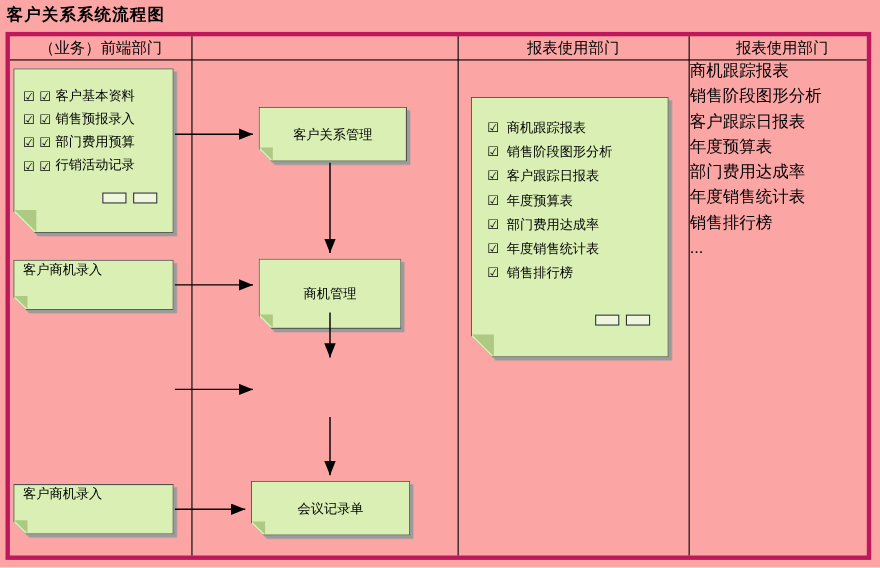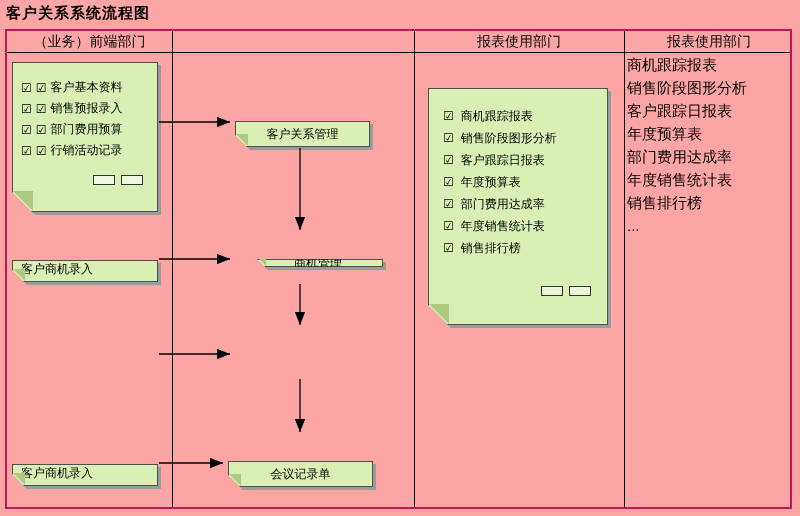--- a/index.html
+++ b/index.html
@@ -8,35 +8,35 @@
     background:#fca5a5; font-family:"Liberation Sans","DejaVu Sans",sans-serif;
     color:#000;
   }
   .title {
     position:absolute; left:6px; top:4px;
     font-size:15px; font-weight:bold; letter-spacing:1px;
   }
   
   .table {
     position:absolute; left:5px; top:29px; width:787px; height:480px;
-    border:2px solid #be185d; box-sizing:border-box;
+    border:4px solid #be185d; box-sizing:border-box;
   }
   .vline { position:absolute; top:0; bottom:0; width:1px; background:#000; }
   .hline { position:absolute; left:0; right:0; top:21px; height:1px; background:#000; }
   .lane-header {
     position:absolute; top:0; height:21px; line-height:21px;
     text-align:center; font-size:14px;
   }
   
   .note-wrap { position:absolute; filter:drop-shadow(3px 3px 0 #9b9b9b); }
   .note {
     position:absolute; inset:0; background:#d9efb4;
     border:1px solid #4f4f4f; box-sizing:border-box; font-size:12px;
   }
-  .cut-sm { clip-path:polygon(0 0,100% 0,100% 100%,12px 100%,0 calc(100% - 12px));margin-top:24px; }
+  .cut-sm { clip-path:polygon(0 0,100% 0,100% 100%,12px 100%,0 calc(100% - 12px)); }
   .cut-lg { clip-path:polygon(0 0,100% 0,100% 100%,20px 100%,0 calc(100% - 20px)); }
   .fold { position:absolute; left:0; bottom:0; width:0; height:0; }
   .fold-sm { border-top:12px solid #aec981; border-left:12px solid transparent; }
   .fold-lg { border-top:20px solid #aec981; border-left:20px solid transparent; }
   .center { display:flex; align-items:center; justify-content:center; }
   .vcenter { display:flex; align-items:flex-start; padding-left:8px; }
   .note-rows { position:absolute; left:8px; top:14px; right:4px; }
   .note-rows.report { left:14px; top:16px; }
   .row { display:flex; align-items:center; height:21px; gap:4px; white-space:nowrap; }
   .row.tall { height:22px; gap:7px; }
@@ -118,21 +118,21 @@
     </div>
   </div>
 
   <div class="note-wrap" style="left:235px;top:97px;width:135px;height:50px">
     <div class="note cut-sm center">
       <div class="fold fold-sm"></div>
       <span class="node-label">客户关系管理</span>
     </div>
   </div>
 
-  <div class="note-wrap" style="left:253px;top:235px;width:130px;height:32px">
+  <div class="note-wrap" style="left:235px;top:235px;width:130px;height:64px">
     <div class="note cut-sm center">
       <div class="fold fold-sm"></div>
       <span class="node-label">商机管理</span>
     </div>
   </div>
 
 
   <div class="note-wrap" style="left:228px;top:437px;width:145px;height:50px">
     <div class="note cut-sm center">
       <div class="fold fold-sm"></div>

